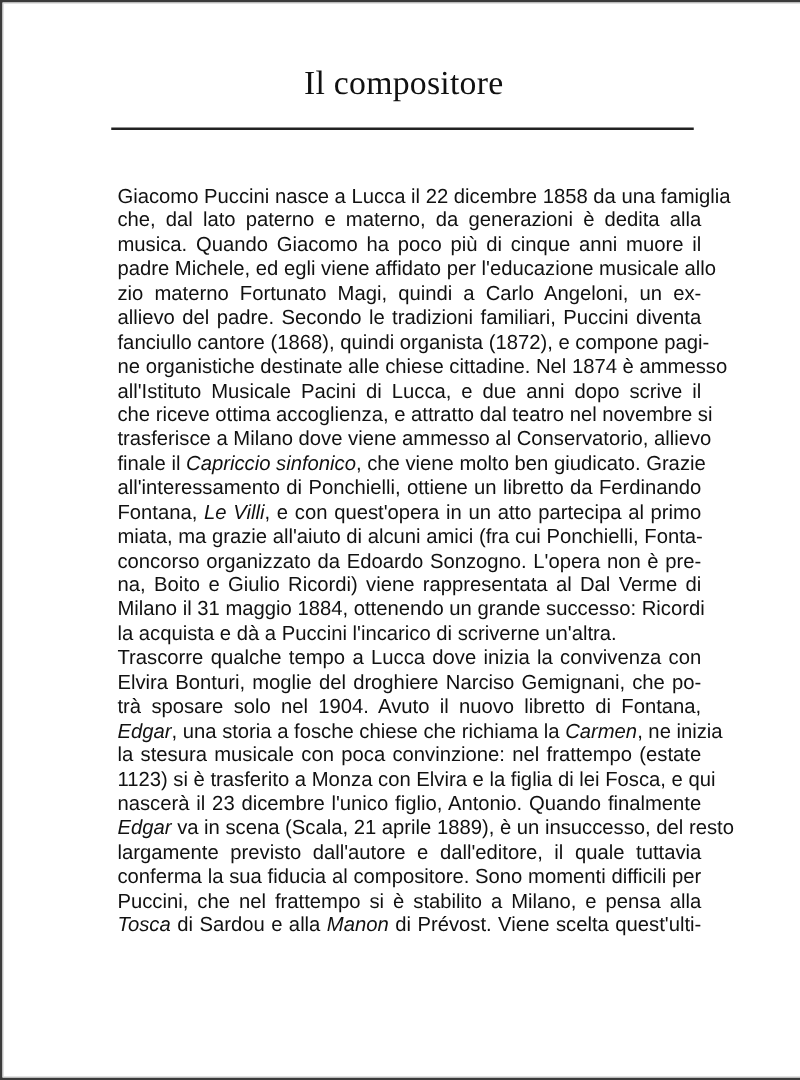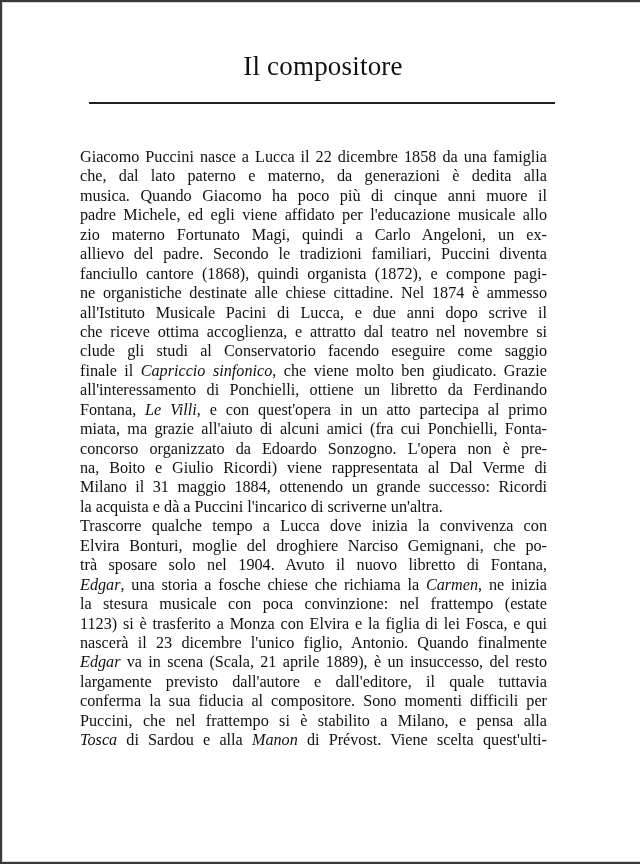--- a/index.html
+++ b/index.html
@@ -15,22 +15,22 @@
     position: absolute; left: 0; width: 640px; top: 48px;
     text-align: center;
     font-family: "Liberation Serif", "DejaVu Serif", serif;
     font-size: 27px; color: #111; letter-spacing: 0.2px;
   }
   .rule {
     position: absolute; left: 86px; width: 466px; top: 99px; height: 2px;
     background: #222;
   }
   .body {
-    position: absolute; left: 77px; top: 145px; width: 467px;
-    font-family: Liberation Serif, serif;
+    position: absolute; left: 91px; top: 145px; width: 467px;
+    font-family: Liberation Sans, sans-serif;
     font-size: 16.2px; color: #111;
   }
   .line {
     height: 19.45px; line-height: 19.45px; white-space: nowrap;
     text-align: justify; text-align-last: justify;
   }
   .line.last { text-align-last: left; }
   .line i { font-style: italic; }
 </style>
 </head>
@@ -44,21 +44,21 @@
         <div class="line"><span>Giacomo Puccini nasce a Lucca il 22 dicembre 1858 da una famiglia</span></div>
         <div class="line"><span>che, dal lato paterno e materno, da generazioni è dedita alla</span></div>
         <div class="line"><span>musica. Quando Giacomo ha poco più di cinque anni muore il</span></div>
         <div class="line"><span>padre Michele, ed egli viene affidato per l'educazione musicale allo</span></div>
         <div class="line"><span>zio materno Fortunato Magi, quindi a Carlo Angeloni, un ex-</span></div>
         <div class="line"><span>allievo del padre. Secondo le tradizioni familiari, Puccini diventa</span></div>
         <div class="line"><span>fanciullo cantore (1868), quindi organista (1872), e compone pagi-</span></div>
         <div class="line"><span>ne organistiche destinate alle chiese cittadine. Nel 1874 è ammesso</span></div>
         <div class="line"><span>all'Istituto Musicale Pacini di Lucca, e due anni dopo scrive il</span></div>
         <div class="line"><span>che riceve ottima accoglienza, e attratto dal teatro nel novembre si</span></div>
-        <div class="line"><span>clude gli studi al Conservatorio facendo eseguire come saggio</span></div>
+        <div class="line"><span>trasferisce a Milano dove viene ammesso al Conservatorio, allievo</span></div>
         <div class="line"><span>finale il </span><i>Capriccio sinfonico</i><span>, che viene molto ben giudicato. Grazie</span></div>
         <div class="line"><span>all'interessamento di Ponchielli, ottiene un libretto da Ferdinando</span></div>
         <div class="line"><span>Fontana, </span><i>Le Villi</i><span>, e con quest'opera in un atto partecipa al primo</span></div>
         <div class="line"><span>miata, ma grazie all'aiuto di alcuni amici (fra cui Ponchielli, Fonta-</span></div>
         <div class="line"><span>concorso organizzato da Edoardo Sonzogno. L'opera non è pre-</span></div>
         <div class="line"><span>na, Boito e Giulio Ricordi) viene rappresentata al Dal Verme di</span></div>
         <div class="line"><span>Milano il 31 maggio 1884, ottenendo un grande successo: Ricordi</span></div>
         <div class="line last"><span>la acquista e dà a Puccini l'incarico di scriverne un'altra.</span></div>
       </div>
       <div>

